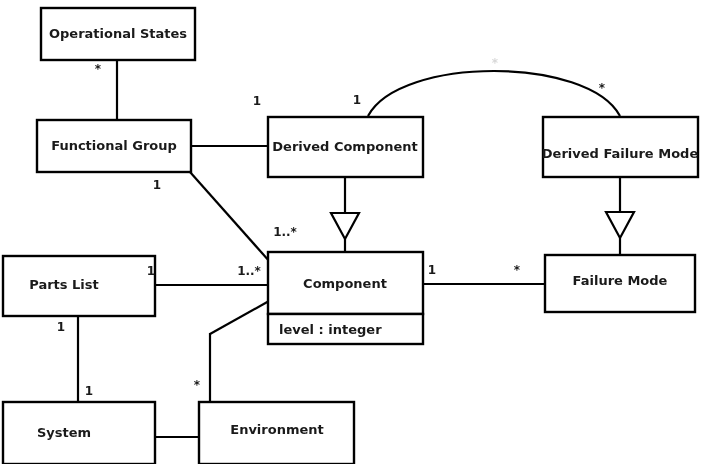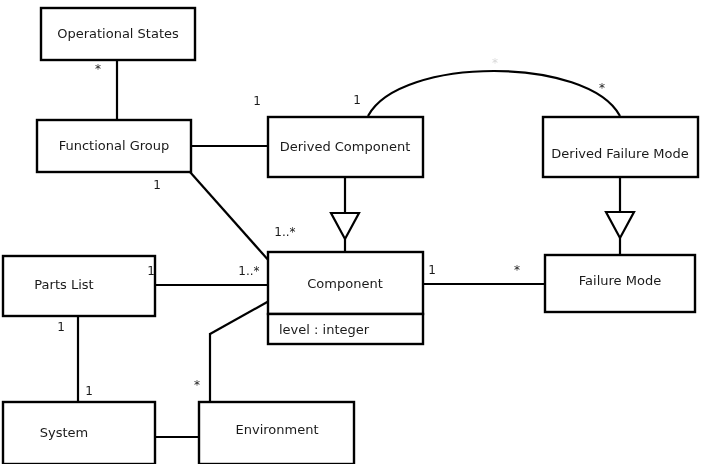--- a/index.html
+++ b/index.html
@@ -8,20 +8,21 @@
     padding: 0;
     background: #ffffff;
   }
   #diagram-canvas {
     position: relative;
     width: 702px;
     height: 464px;
     background: #ffffff;
     overflow: hidden;
     font-family: "DejaVu Sans", "Liberation Sans", sans-serif;
+    font-weight: bold;
   }
   #uml-svg {
     position: absolute;
     top: 0;
     left: 0;
     width: 702px;
     height: 464px;
   }
   .cls-box {
     fill: #ffffff;

